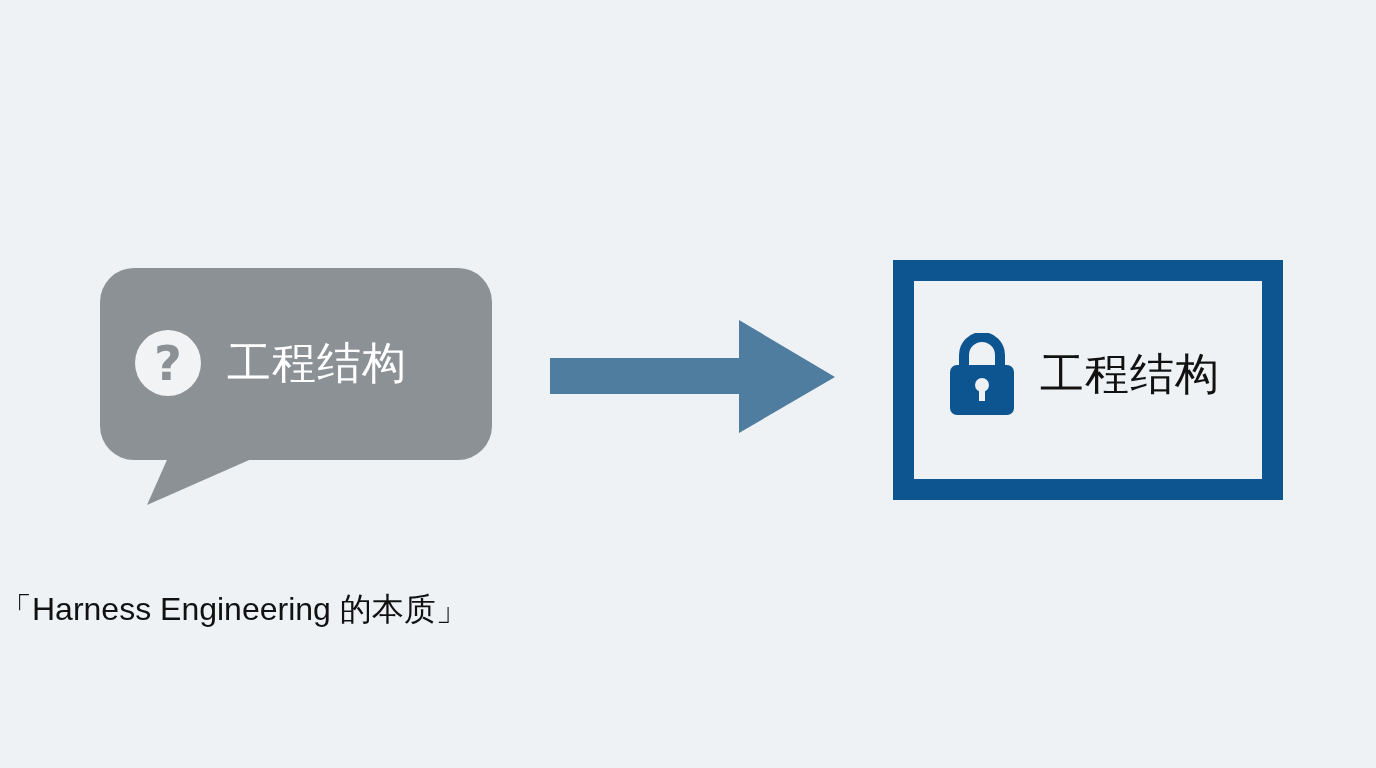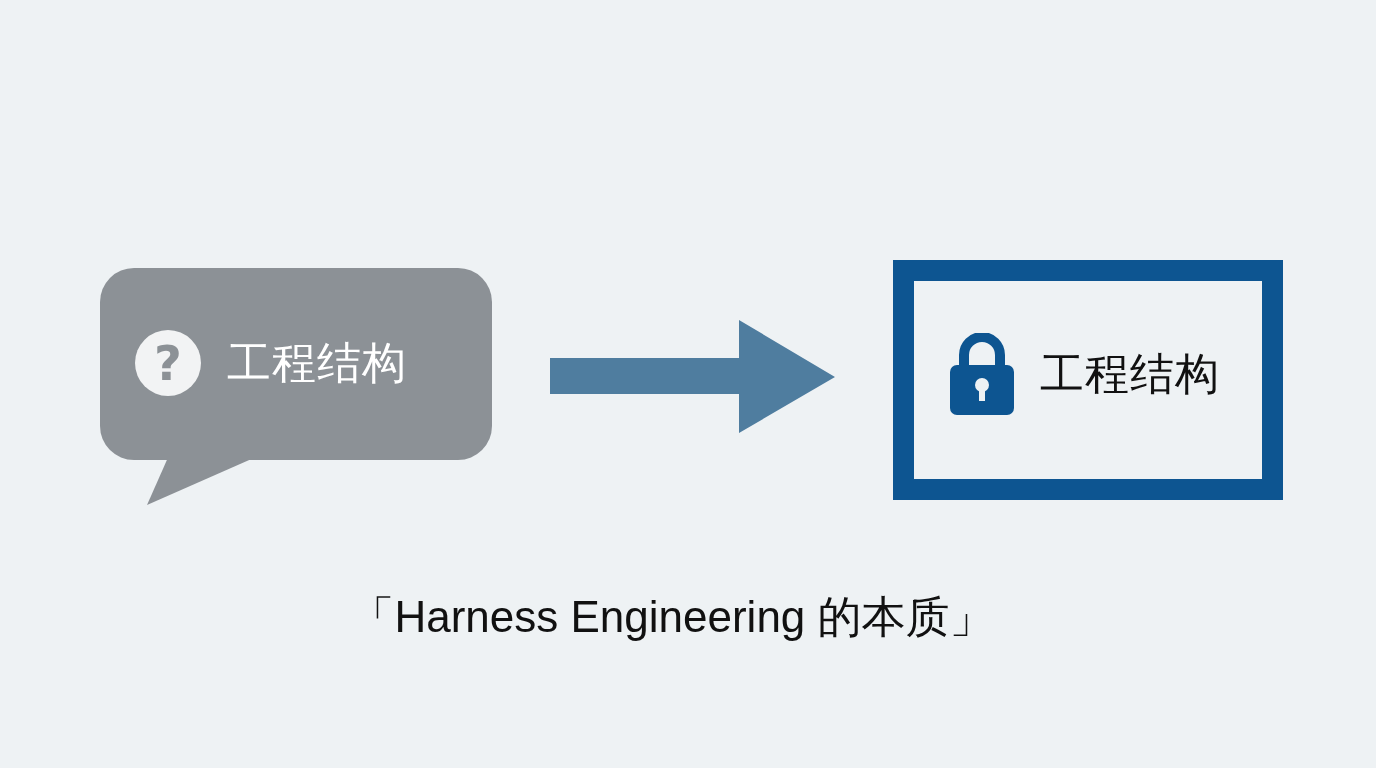--- a/index.html
+++ b/index.html
@@ -88,24 +88,23 @@
     .box-label {
       color: #111111;
       font-size: 44px;
       letter-spacing: 1px;
     }
     .caption {
       position: absolute;
       left: 0;
       width: 1344px;
       top: 588px;
-      text-align: center;
       color: #111111;
       font-family: "Liberation Sans", sans-serif;
-      font-size: 44px;
+      font-size: 32px;
     }
   </style>
 </head>
 <body>
 
 <div class="bubble-wrap">
   <svg class="bubble-tail" width="392" height="240">
     <polygon points="70,185 165,185 47,237" fill="#8c9196"></polygon>
   </svg>
   <div class="bubble"></div>

